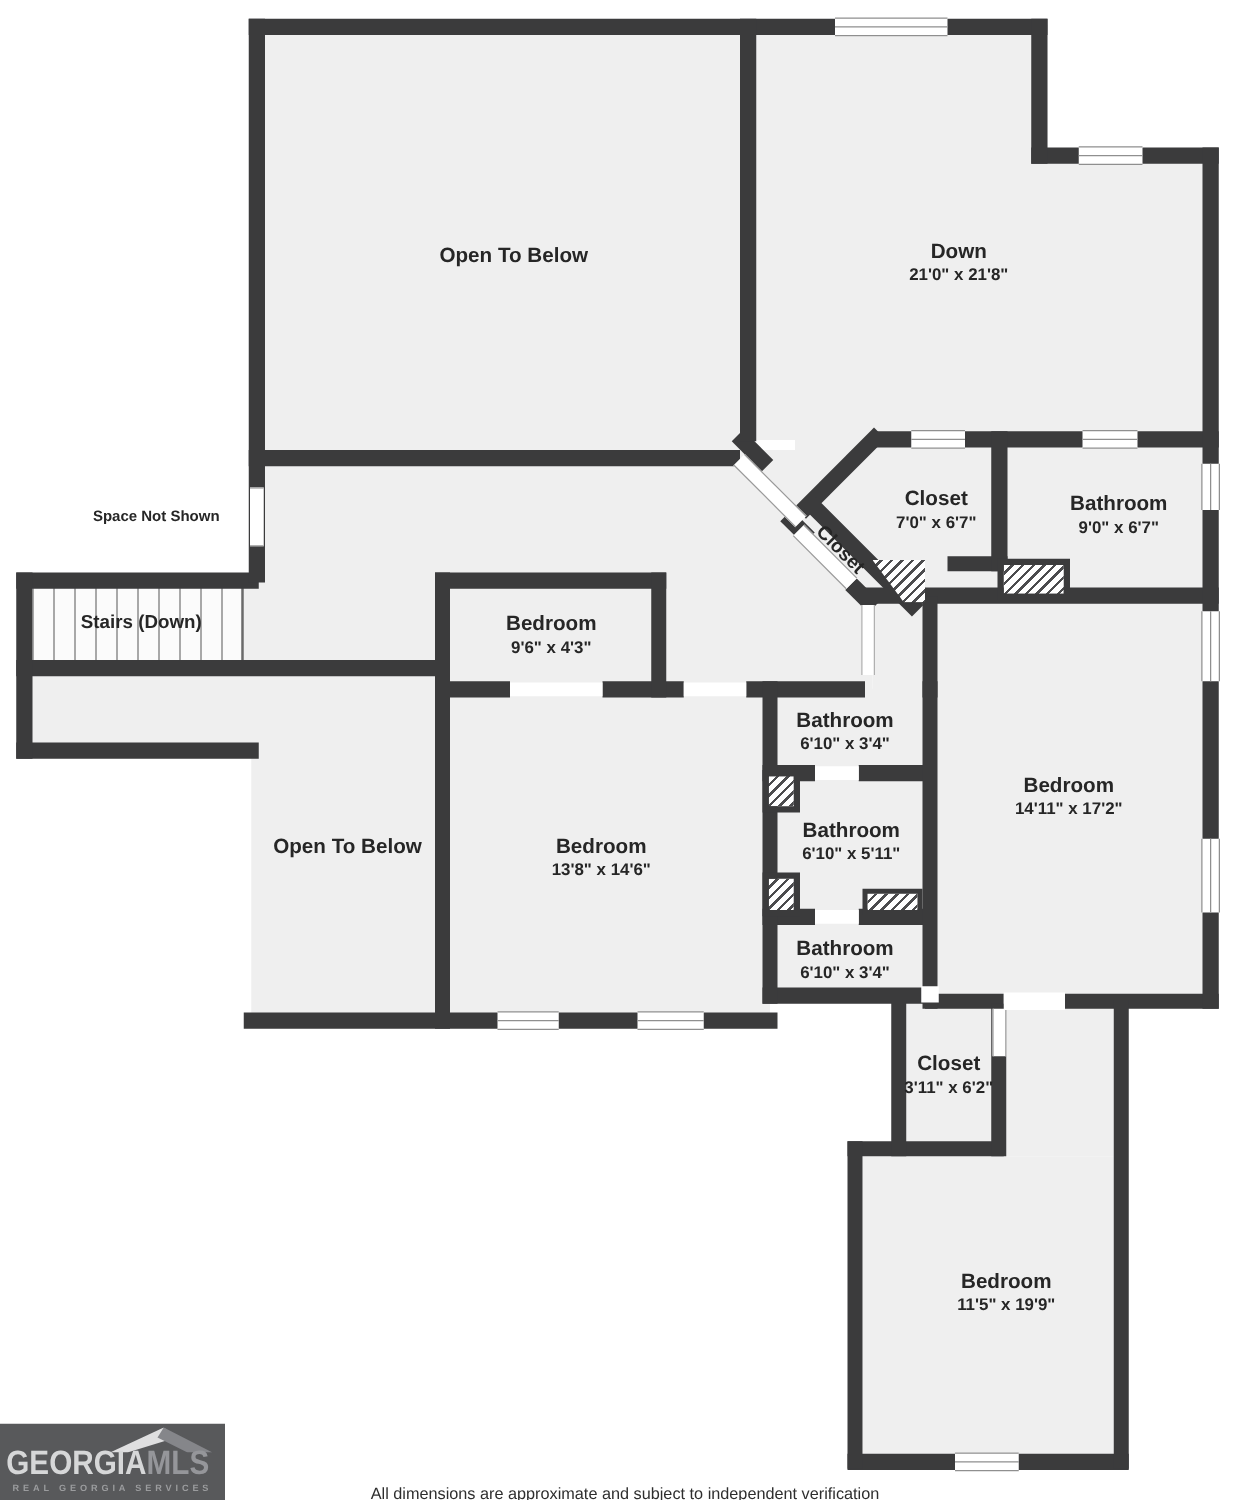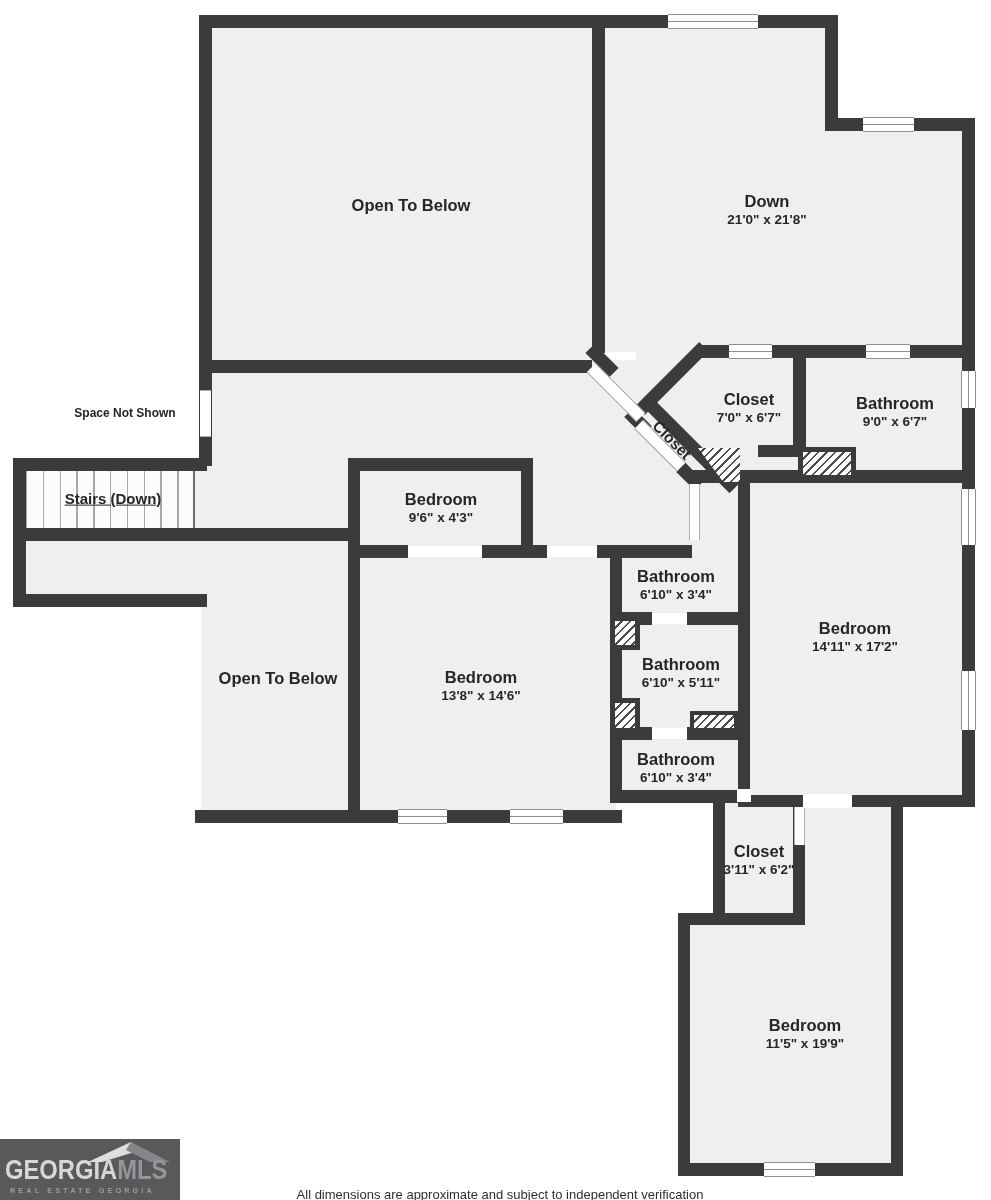--- a/index.html
+++ b/index.html
@@ -185,29 +185,29 @@
     <span class="dm">3'11" x 6'2"</span>
   </div>
   <div class="lbl" style="left:805px; top:1034px;">
     <span class="nm">Bedroom</span>
     <span class="dm">11'5" x 19'9"</span>
   </div>
 
   <div class="lbl lbl-note" style="left:125px; top:413px;">
     <span>Space Not Shown</span>
   </div>
-  <div class="lbl lbl-note" style="left:113px; top:499px; font-size:15px;text-decoration:underline;">
+  <div class="lbl lbl-note" style="left:113px; top:499px; font-size:15px;">
     <span>Stairs (Down)</span>
   </div>
 
   <div class="logo">
     <svg class="logo-roof" width="82" height="20" viewBox="0 0 82 20">
       <polygon points="0,20 43,0 53,8 14,20" fill="#dfdfe0"></polygon>
       <polygon points="43,0 82,20 62,20 38,8" fill="#85868a"></polygon>
     </svg>
     <div class="logo-brand">
       <span class="p1">GEORGIA</span><span class="p2">MLS</span>
     </div>
-    <div class="logo-tag">REAL ESTATE GEORGIA</div>
+    <div class="logo-tag">REAL GEORGIA SERVICES</div>
   </div>
 
   <div class="disclaimer">All dimensions are approximate and subject to independent verification</div>
 </div>
 
 </body></html>

